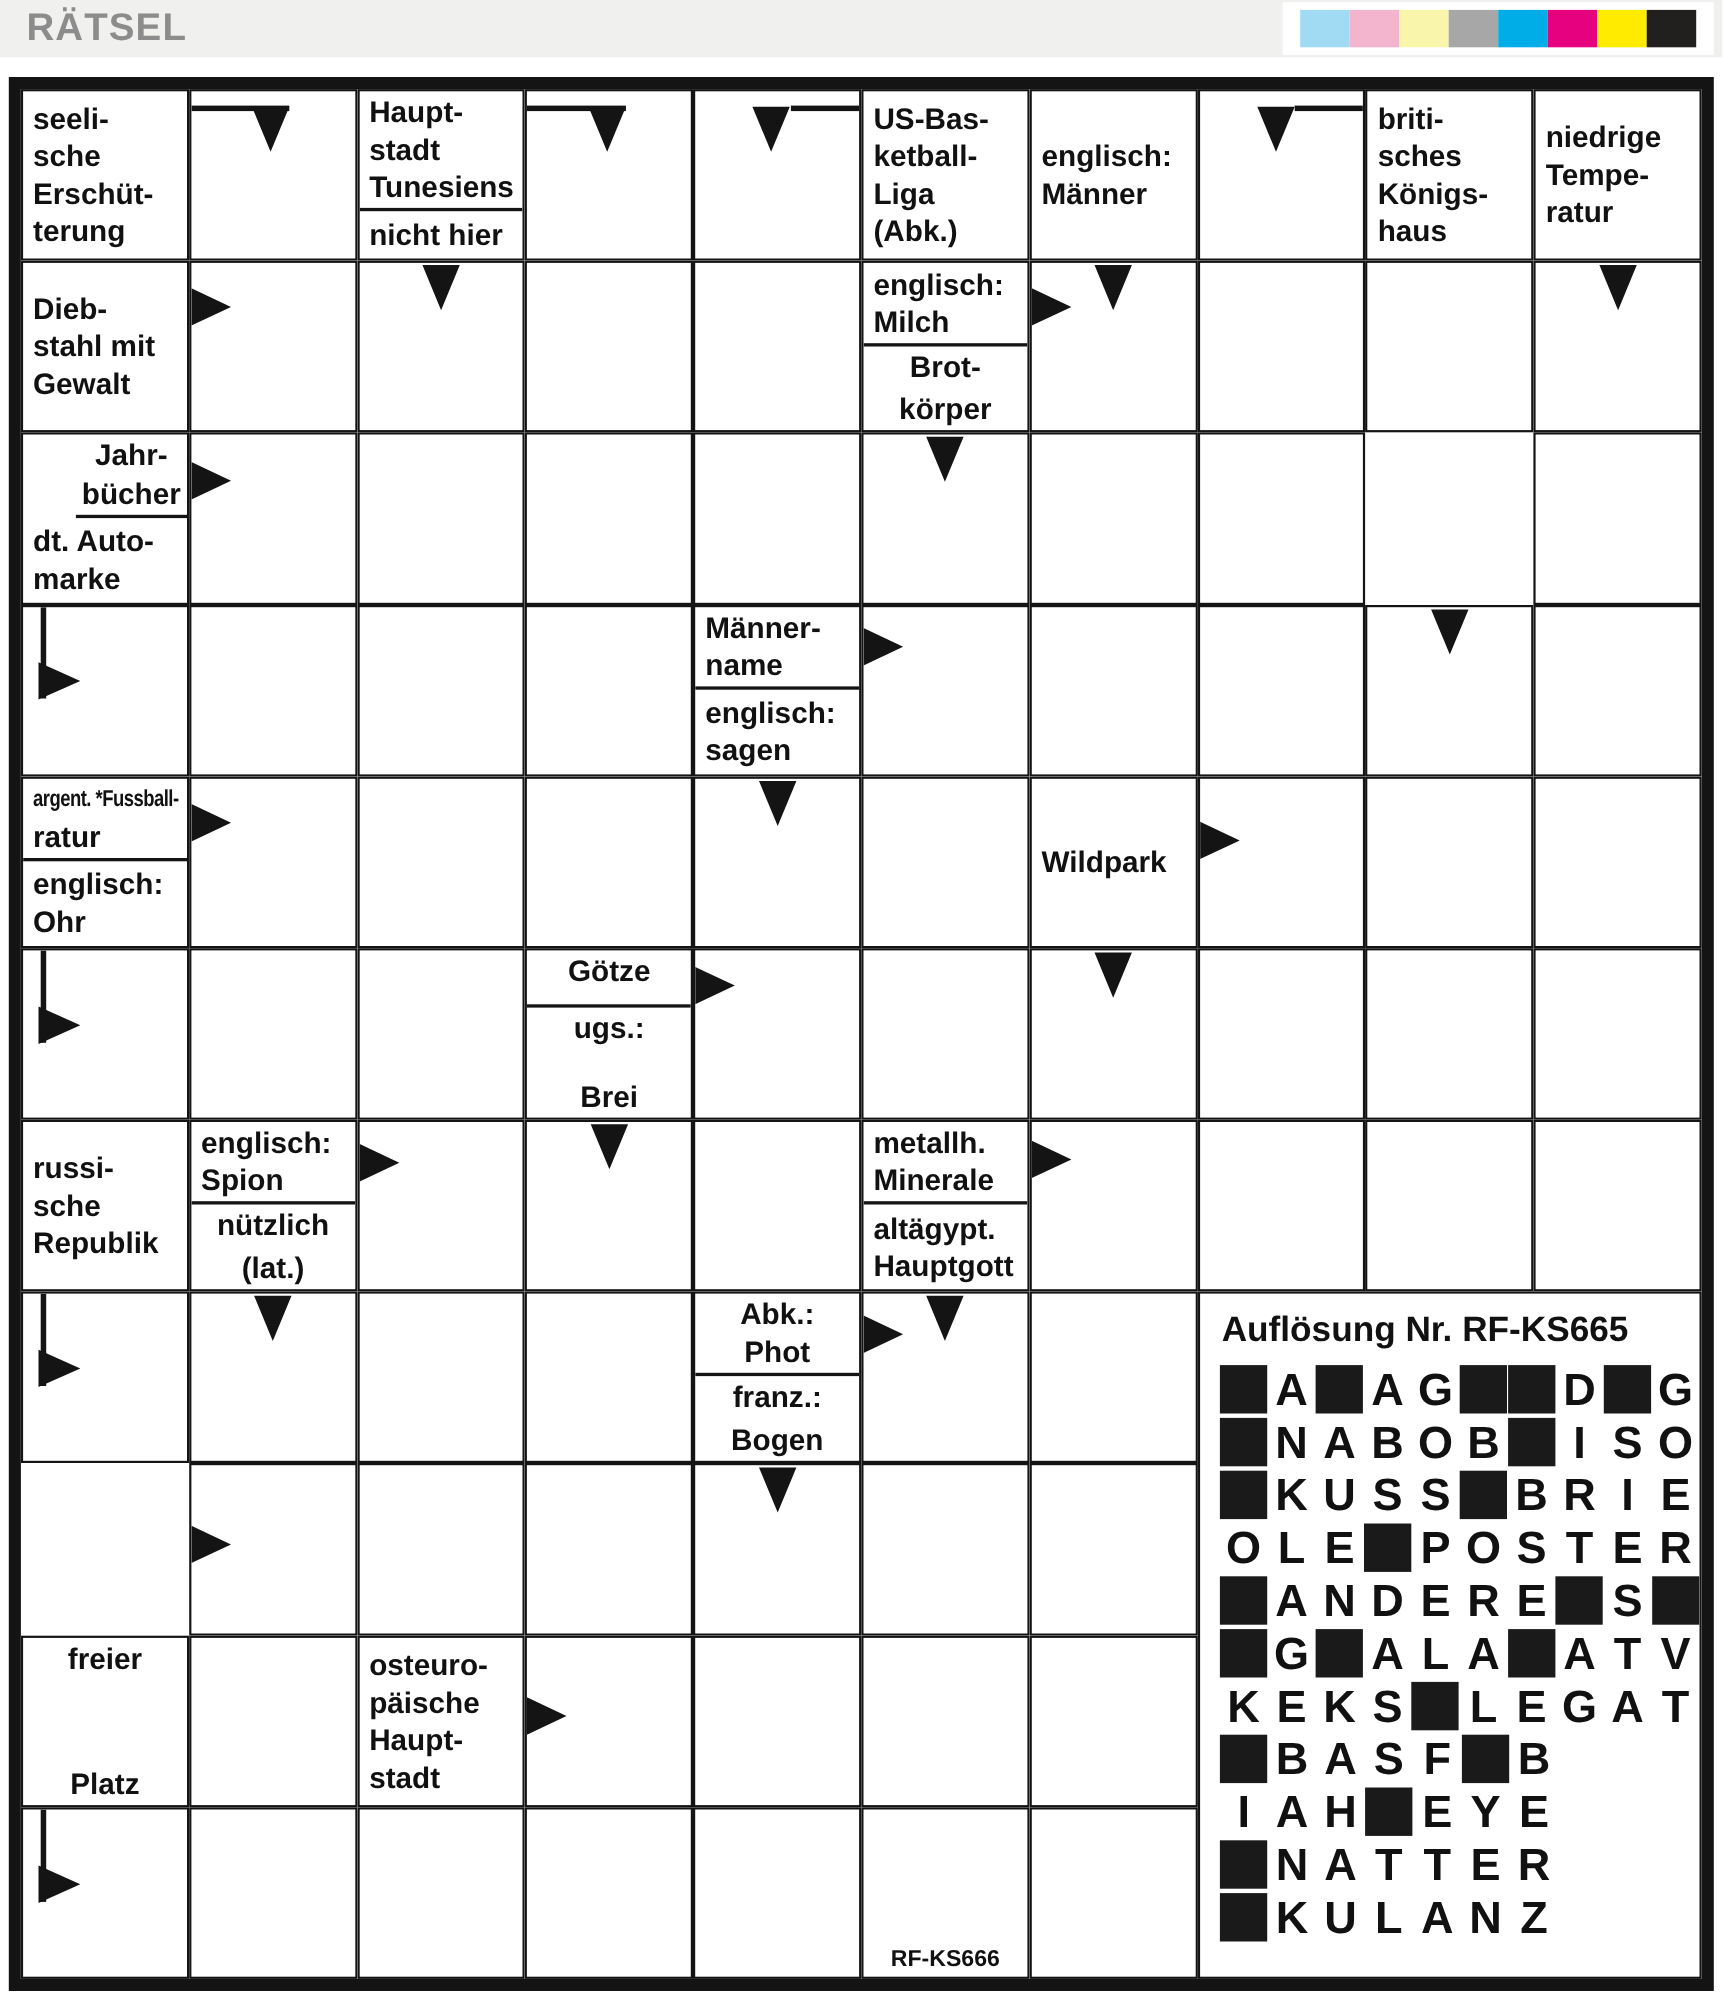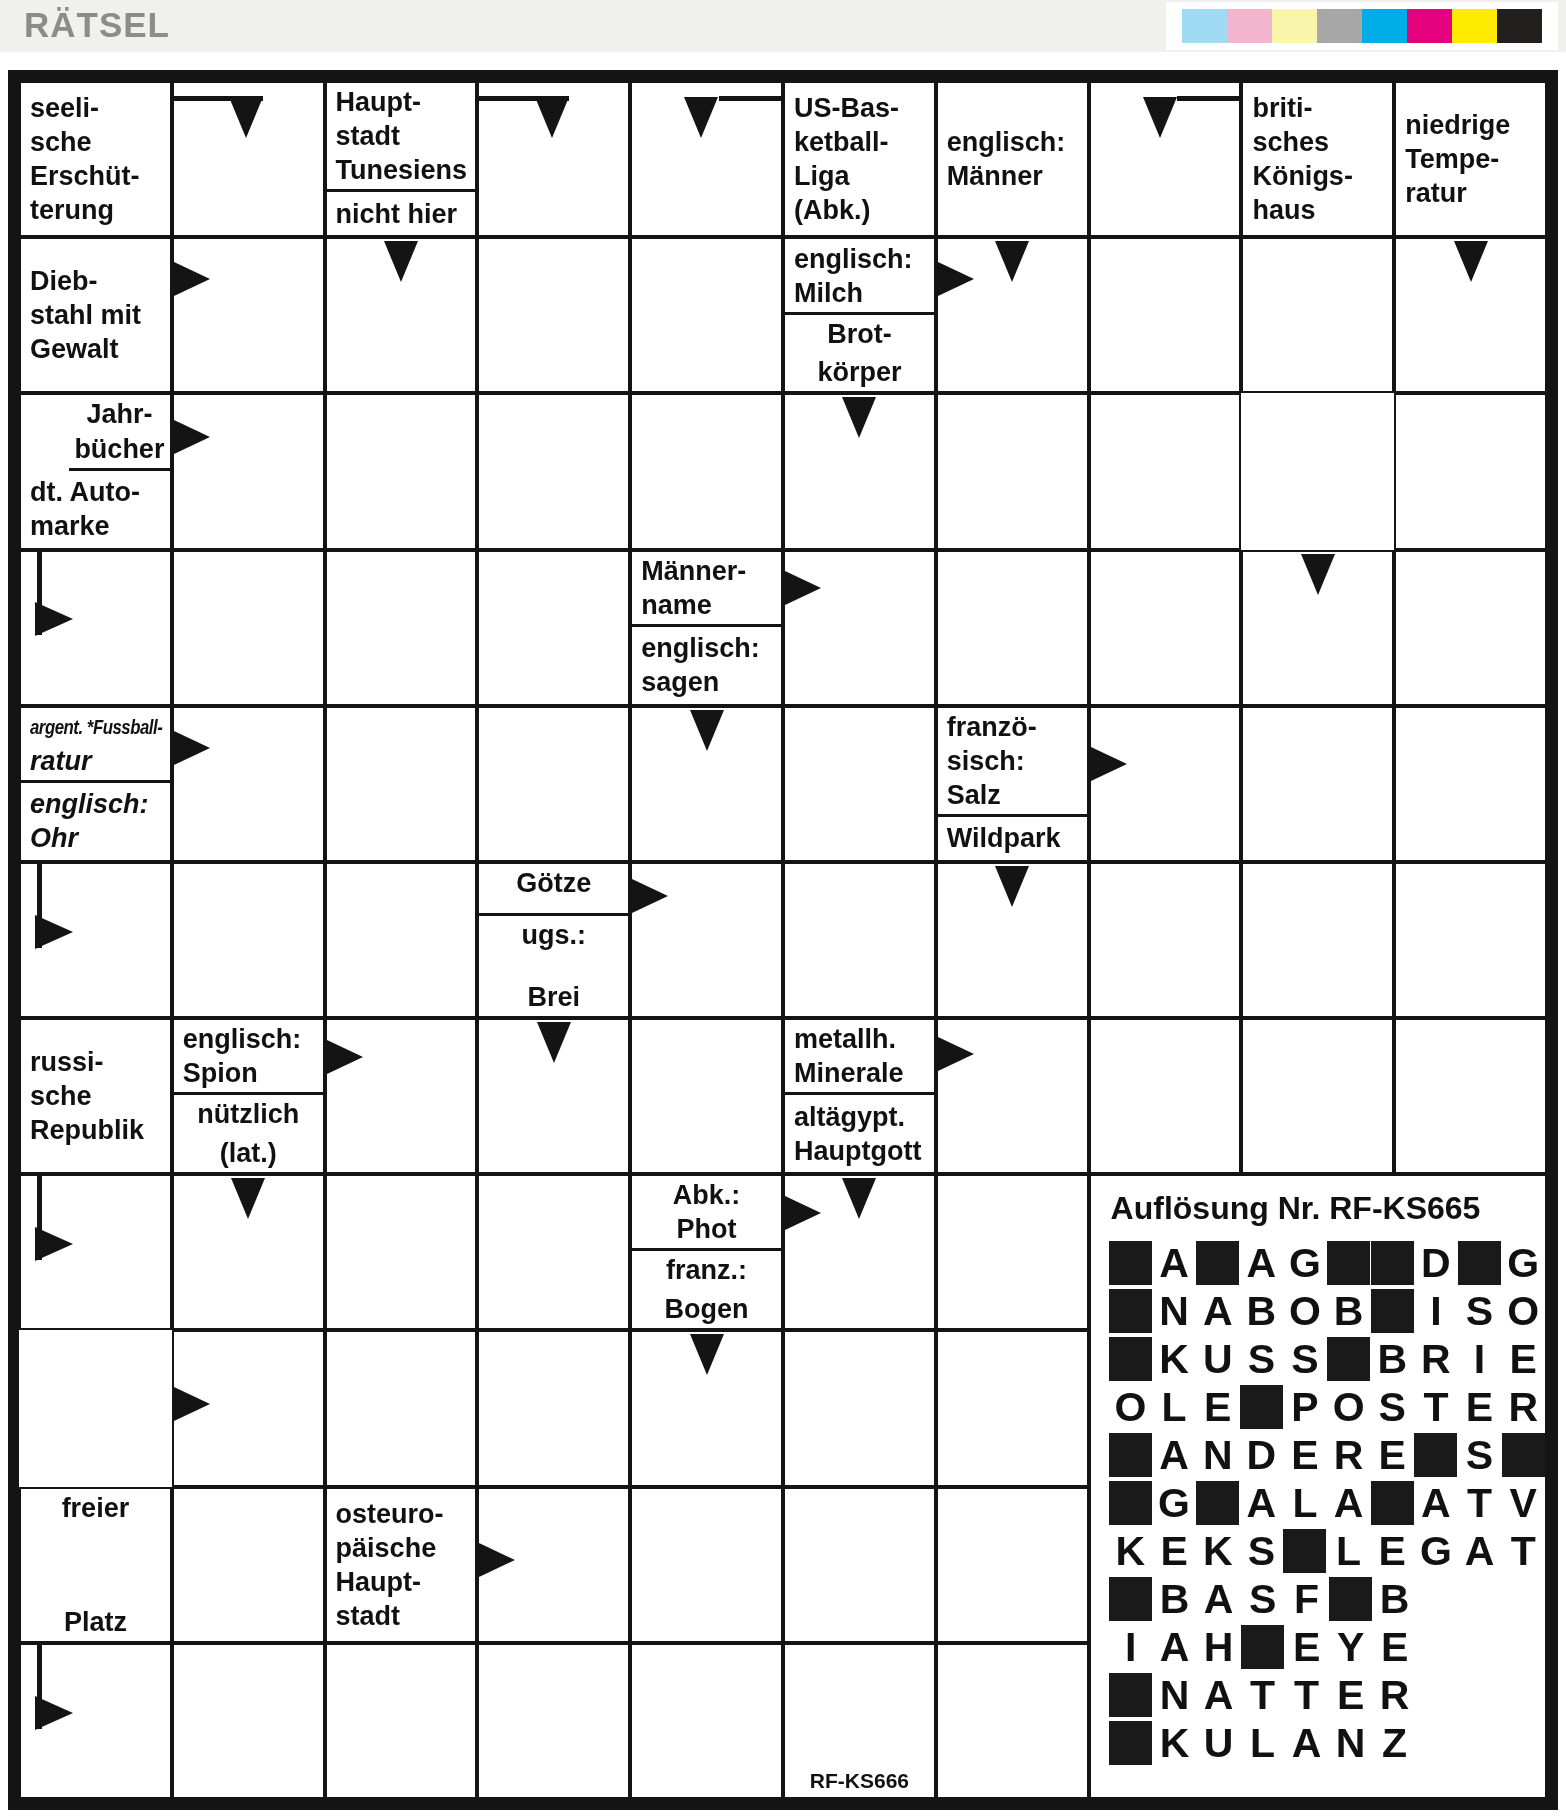--- a/index.html
+++ b/index.html
@@ -224,21 +224,21 @@
       </div>
       <div class="cell" style="grid-area: 4 / 6;">
         <div class="ar-right" style="top: calc(13%);"></div>
       </div>
       <div class="cell" style="grid-area: 4 / 7;"></div>
       <div class="cell" style="grid-area: 4 / 8;"></div>
       <div class="cell" style="grid-area: 4 / 9;">
         <div class="ar-down"></div>
       </div>
       <div class="cell" style="grid-area: 4 / 10;"></div>
-      <div class="cell" style="grid-area: 5 / 1; font-style: italic;">
+      <div class="cell" style="grid-area: 5 / 1;">
         <div class="cell-split">
           <div class="part-top" style="flex: 0 0 48%;">
             <div class="clue">
               <span class="line cond">argent. *Fussball-</span>
               <span class="line">ratur</span>
             </div>
           </div>
           <div class="part-bottom">
             <div class="clue">
               <span class="line">englisch:</span>
@@ -251,27 +251,20 @@
         <div class="ar-right" style="top: calc(15%);"></div>
       </div>
       <div class="cell" style="grid-area: 5 / 3;"></div>
       <div class="cell" style="grid-area: 5 / 4;"></div>
       <div class="cell" style="grid-area: 5 / 5;">
         <div class="ar-down"></div>
       </div>
       <div class="cell" style="grid-area: 5 / 6;"></div>
       <div class="cell" style="grid-area: 5 / 7;">
         <div class="cell-split">
-          <div class="part-top" style="flex: 0 0 67%;">
-            <div class="clue">
-              <span class="line">franzö-</span>
-              <span class="line">sisch:</span>
-              <span class="line">Salz</span>
-            </div>
-          </div>
           <div class="part-bottom">
             <div class="clue">
               <span class="line">Wildpark</span>
             </div>
           </div>
         </div>
       </div>
       <div class="cell" style="grid-area: 5 / 8;">
         <div class="ar-right" style="top: calc(26%);"></div>
       </div>

